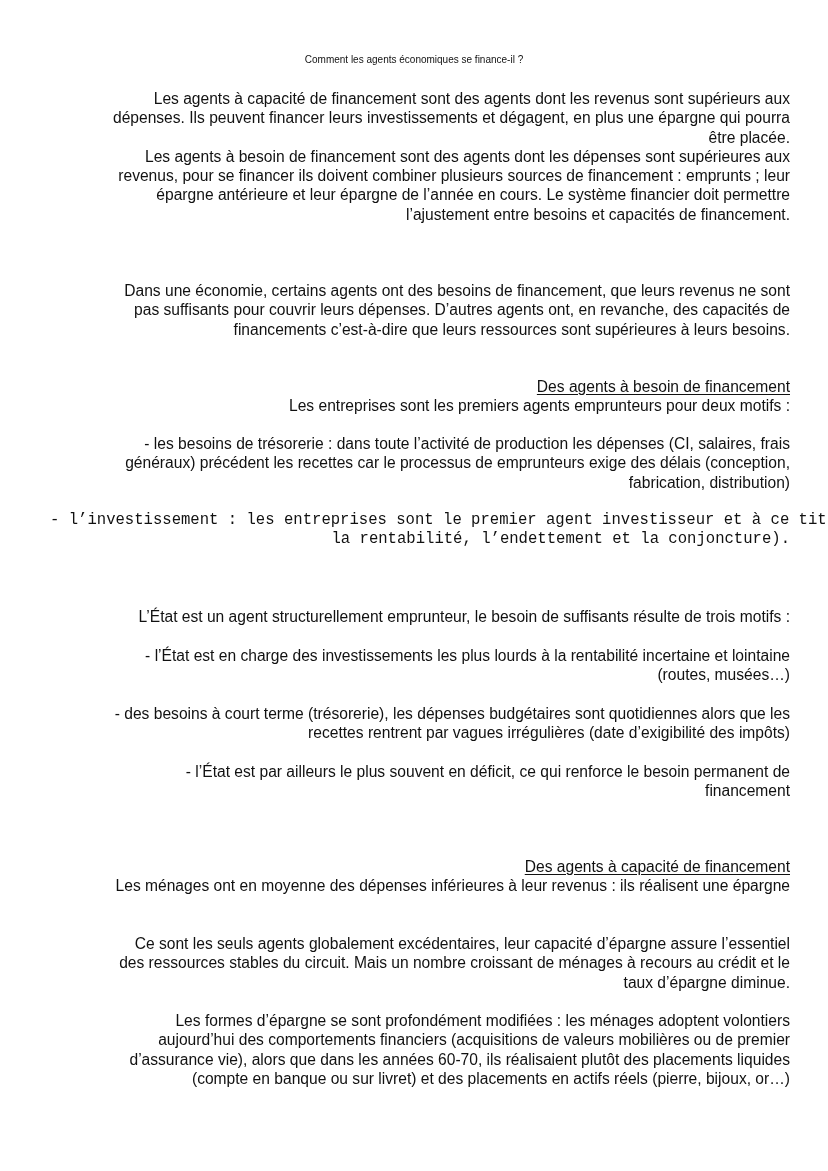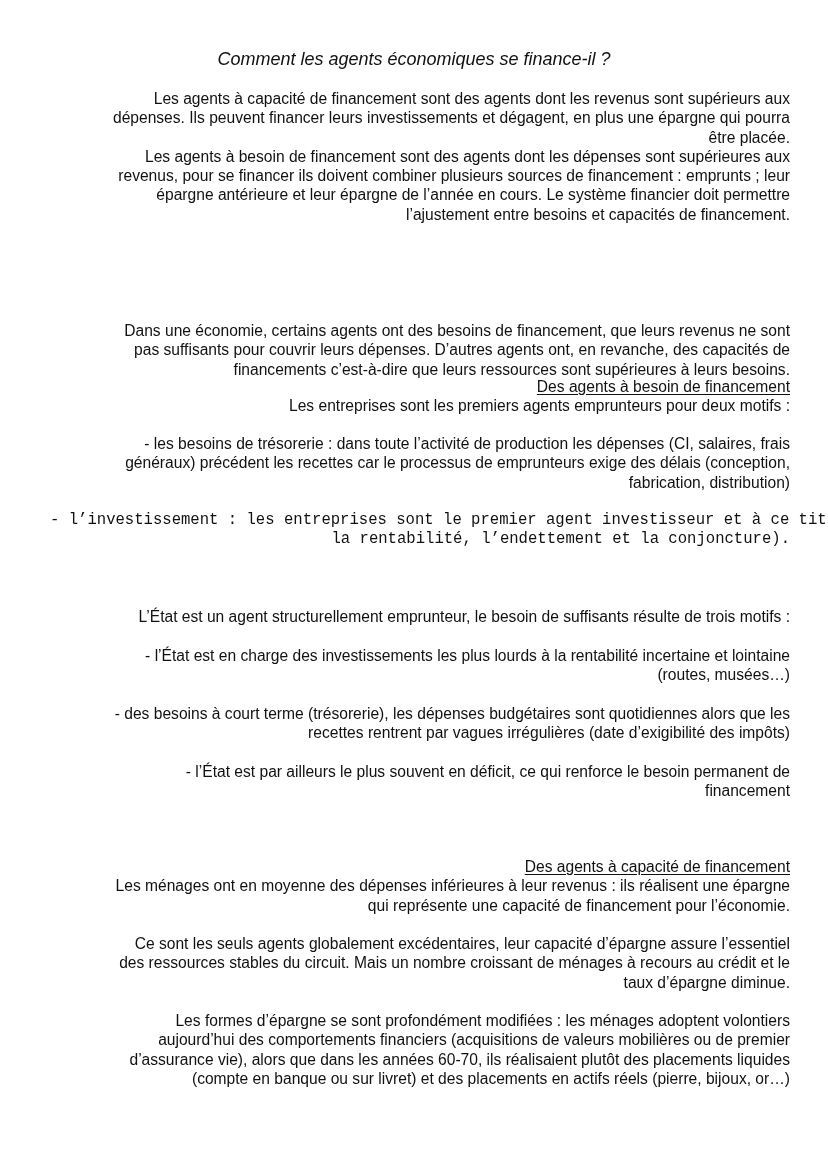--- a/index.html
+++ b/index.html
@@ -22,23 +22,22 @@
       left: 0; top: 0;
       width: 828px;
       height: 1171px;
     }
     .title {
       position: absolute;
       top: 50px;
       left: 0;
       width: 828px;
       text-align: center;
-      font-size: 18px;
+      font-size: 10px;
       line-height: 19.3px;
-      font-style: italic;
     }
     .block {
       position: absolute;
       left: 50px;
       width: 740px;
       text-align: right;
     }
     .line {
       display: block;
       white-space: nowrap;
@@ -59,21 +58,21 @@
   <div class="block" style="top:89px;">
     <span class="line">Les agents à capacité de financement sont des agents dont les revenus sont supérieurs aux</span>
     <span class="line">dépenses. Ils peuvent financer leurs investissements et dégagent, en plus une épargne qui pourra</span>
     <span class="line">être placée.</span>
     <span class="line">Les agents à besoin de financement sont des agents dont les dépenses sont supérieures aux</span>
     <span class="line">revenus, pour se financer ils doivent combiner plusieurs sources de financement : emprunts ; leur</span>
     <span class="line">épargne antérieure et leur épargne de l’année en cours. Le système financier doit permettre</span>
     <span class="line">l’ajustement entre besoins et capacités de financement.</span>
   </div>
 
-  <div class="block" style="top:281px;margin-top:40px;">
+  <div class="block" style="top:281px;">
     <span class="line">Dans une économie, certains agents ont des besoins de financement, que leurs revenus ne sont</span>
     <span class="line">pas suffisants pour couvrir leurs dépenses. D’autres agents ont, en revanche, des capacités de</span>
     <span class="line">financements c’est-à-dire que leurs ressources sont supérieures à leurs besoins.</span>
   </div>
 
   <div class="block" style="top:377px;">
     <span class="line heading">Des agents à besoin de financement</span>
     <span class="line">Les entreprises sont les premiers agents emprunteurs pour deux motifs :</span>
   </div>
 
@@ -103,21 +102,20 @@
   </div>
 
   <div class="block" style="top:762px;">
     <span class="line">- l’État est par ailleurs le plus souvent en déficit, ce qui renforce le besoin permanent de</span>
     <span class="line">financement</span>
   </div>
 
   <div class="block" style="top:857px;">
     <span class="line heading">Des agents à capacité de financement</span>
     <span class="line">Les ménages ont en moyenne des dépenses inférieures à leur revenus : ils réalisent une épargne</span>
-    <span class="line">qui représente une capacité de financement pour l’économie.</span>
   </div>
 
   <div class="block" style="top:934px;">
     <span class="line">Ce sont les seuls agents globalement excédentaires, leur capacité d’épargne assure l’essentiel</span>
     <span class="line">des ressources stables du circuit. Mais un nombre croissant de ménages à recours au crédit et le</span>
     <span class="line">taux d’épargne diminue.</span>
   </div>
 
   <div class="block" style="top:1011px;">
     <span class="line">Les formes d’épargne se sont profondément modifiées : les ménages adoptent volontiers</span>

